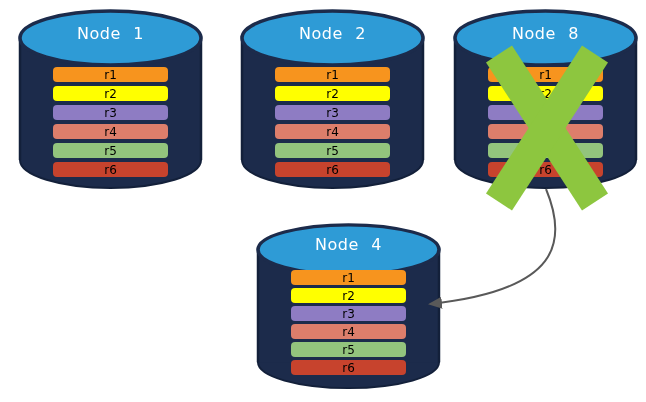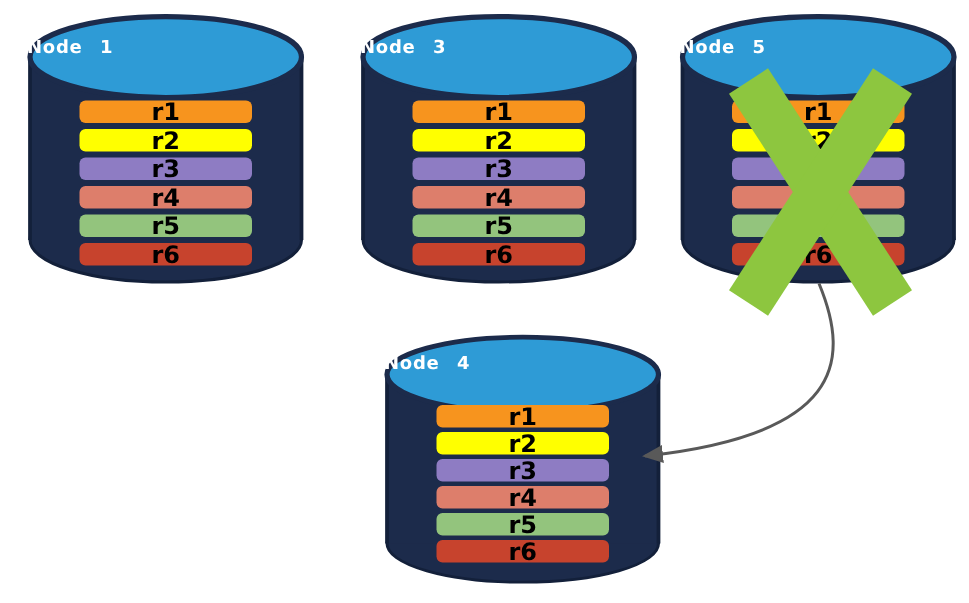--- a/index.html
+++ b/index.html
@@ -44,22 +44,23 @@
     fill: var(--cylinder-top, #2E9BD6);
     stroke: var(--cylinder-body, #1C2B4B);
     stroke-width: 3.5;
   }
 
   .node-label {
     position: absolute;
     top: 16px;
     left: 0;
     right: 0;
-    font-size: 12px;
-    font-weight: bold;
+    text-align: center;
+    font-size: 16px;
+    font-weight: normal;
     color: var(--node-label-text, #FFFFFF);
     letter-spacing: 0.5px;
     word-spacing: 7px;
   }
   .node.short .node-label { top: 13px; }
 
   .rows {
     position: absolute;
     top: 59px;
     left: 35px;
@@ -69,22 +70,22 @@
     gap: 4px;
   }
   .node.short .rows { top: 48px; gap: 3px; }
 
   .row {
     height: 15px;
     border-radius: 4px;
     display: flex;
     align-items: center;
     justify-content: center;
-    font-size: 16px;
-    font-weight: bold;
+    font-size: 12px;
+    font-weight: normal;
     line-height: 1;
     color: var(--row-label-text, #000000);
   }
 
   
   .x-overlay {
     position: absolute;
     left: 478px;
     top: 42px;
     width: 136px;
@@ -137,40 +138,40 @@
   </div>
 
   <div class="node" style="left:240px;top:8px">
     <svg class="cyl" viewBox="0 0 185 182" preserveAspectRatio="none">
       <ellipse class="cap-bottom" cx="92.5" cy="152" rx="90.5" ry="28"></ellipse>
       <rect class="body-rect" x="2" y="28" width="181" height="124"></rect>
       <line class="body-edge" x1="2" y1="28" x2="2" y2="152"></line>
       <line class="body-edge" x1="183" y1="28" x2="183" y2="152"></line>
       <ellipse class="cap-top" cx="92.5" cy="30" rx="90.5" ry="27"></ellipse>
     </svg>
-    <div class="node-label">Node 3</div>
+    <div class="node-label">Node 2</div>
     <div class="rows">
       <div class="row" style="background: rgb(247, 148, 30);">r1</div>
       <div class="row" style="background: rgb(255, 255, 0);">r2</div>
       <div class="row" style="background: rgb(142, 124, 195);">r3</div>
       <div class="row" style="background: rgb(221, 126, 107);">r4</div>
       <div class="row" style="background: rgb(147, 196, 125);">r5</div>
       <div class="row" style="background: rgb(199, 67, 45);">r6</div>
     </div>
   </div>
 
   <div class="node" style="left:453px;top:8px">
     <svg class="cyl" viewBox="0 0 185 182" preserveAspectRatio="none">
       <ellipse class="cap-bottom" cx="92.5" cy="152" rx="90.5" ry="28"></ellipse>
       <rect class="body-rect" x="2" y="28" width="181" height="124"></rect>
       <line class="body-edge" x1="2" y1="28" x2="2" y2="152"></line>
       <line class="body-edge" x1="183" y1="28" x2="183" y2="152"></line>
       <ellipse class="cap-top" cx="92.5" cy="30" rx="90.5" ry="27"></ellipse>
     </svg>
-    <div class="node-label">Node 5</div>
+    <div class="node-label">Node 8</div>
     <div class="rows">
       <div class="row" style="background: rgb(247, 148, 30);">r1</div>
       <div class="row" style="background: rgb(255, 255, 0);">r2</div>
       <div class="row" style="background: rgb(142, 124, 195);">r3</div>
       <div class="row" style="background: rgb(221, 126, 107);">r4</div>
       <div class="row" style="background: rgb(147, 196, 125);">r5</div>
       <div class="row" style="background: rgb(199, 67, 45);">r6</div>
     </div>
   </div>
 

